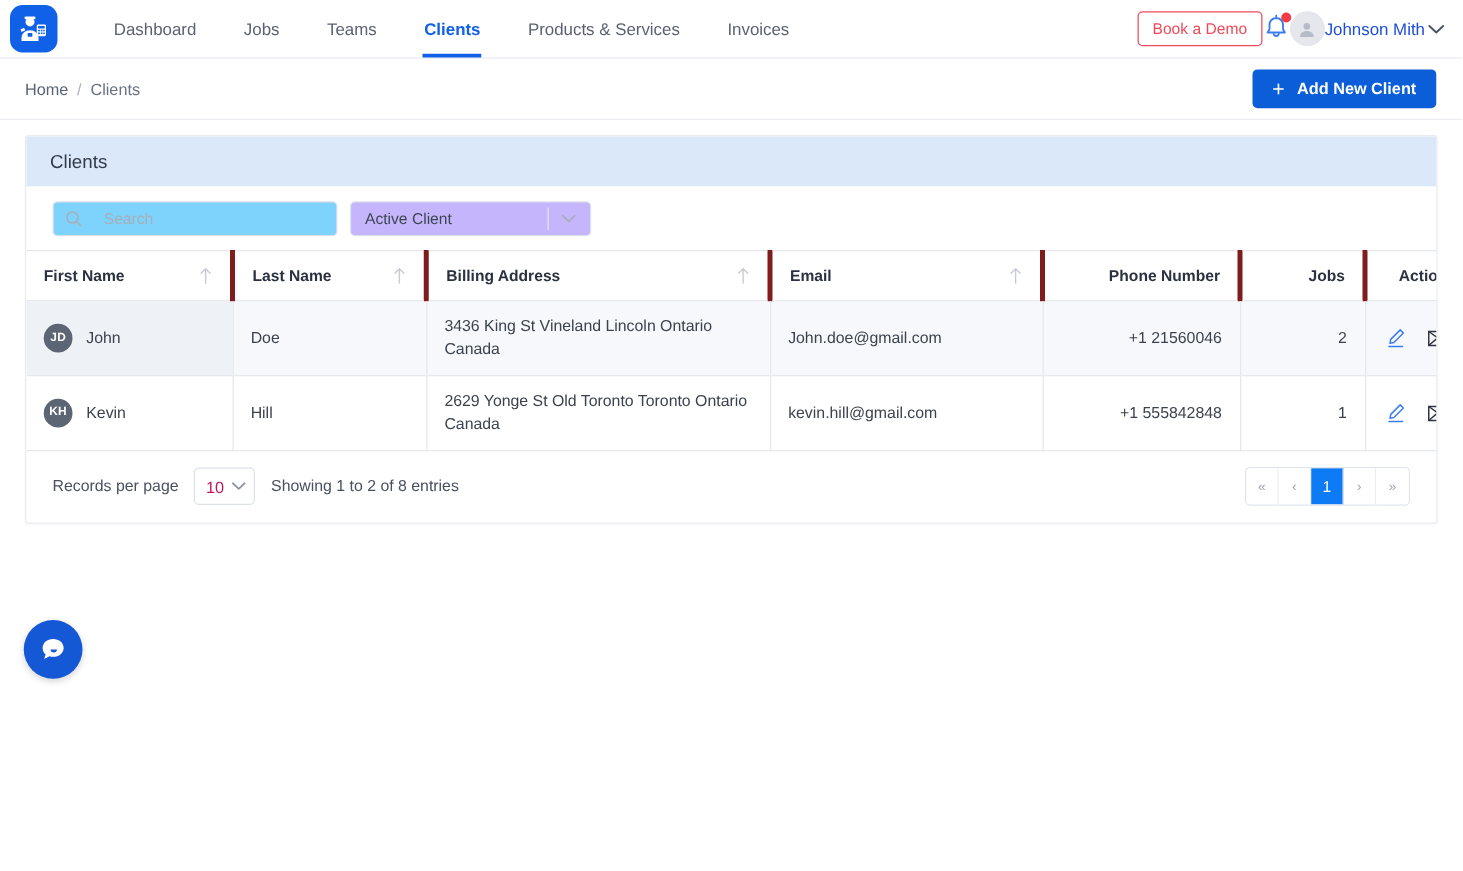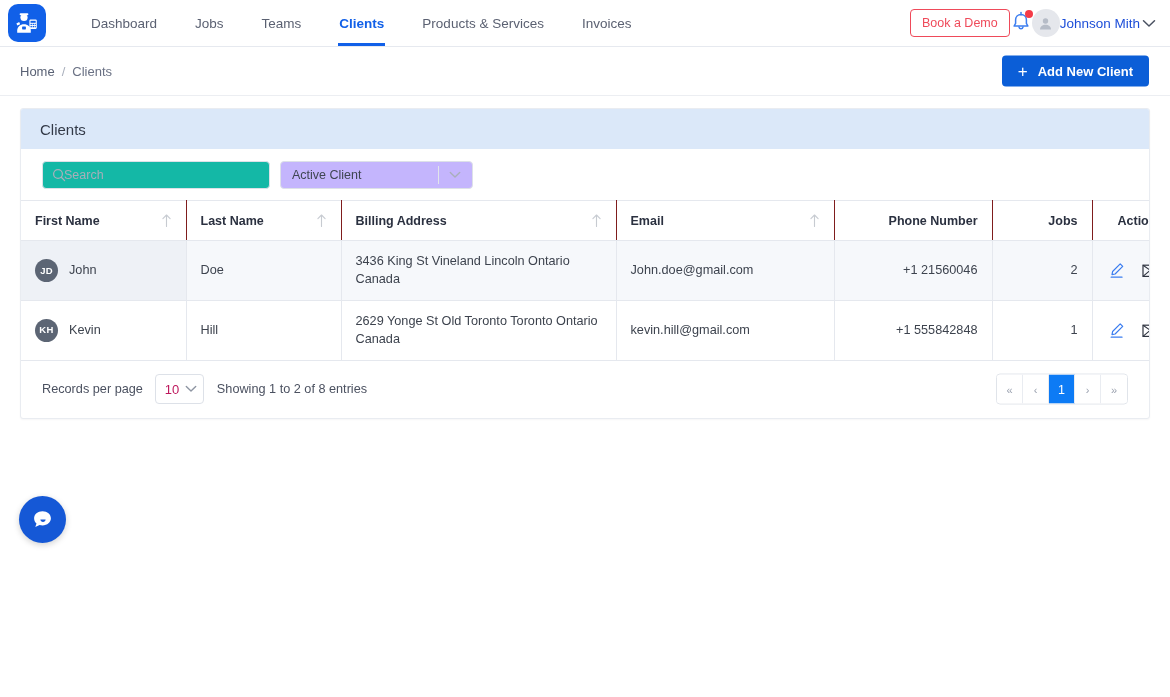--- a/index.html
+++ b/index.html
@@ -127,22 +127,22 @@
     display: flex; align-items: center;
     padding: 0 21px;
     gap: 10px;
   }
   .search-box {
     position: relative;
     width: 228px; height: 28px;
     border: 1px solid #dde1e8;
     border-radius: 4px;
     display: flex; align-items: center;
-    padding-left: 19px;
-    background: #14b8a6;
+    padding-left: 38px;
+    background: #7dd3fc;
   }
   .search-box .mag { position: absolute; left: 9px; top: 6px; }
   .search-box input {
     border: none; outline: none;
     width: 100%;
     font-size: 12.5px;
     color: #40464f;
     background: transparent;
     font-family: "Liberation Sans", sans-serif;
   }
@@ -163,21 +163,21 @@
     position: absolute; right: 33px; top: 4px; bottom: 4px;
     width: 1px; background: #e1e5ea;
   }
   .select-box .chev { position: absolute; right: 11px; top: 9px; }
 
   
   table { width: 100%; border-collapse: collapse; table-layout: fixed; }
   thead th {
     border-top: 1px solid #e5e8ee;
     border-bottom: 1px solid #e5e8ee;
-    border-right: 1px solid #7f1d1d;
+    border-right: 4px solid #7f1d1d;
     height: 40px;
     font-size: 12.5px;
     font-weight: bold;
     color: #2b3140;
     text-align: left;
     padding: 0 14px;
     background: #fff;
     vertical-align: middle;
   }
   thead th:last-child { border-right: none; padding-left: 25px; }

